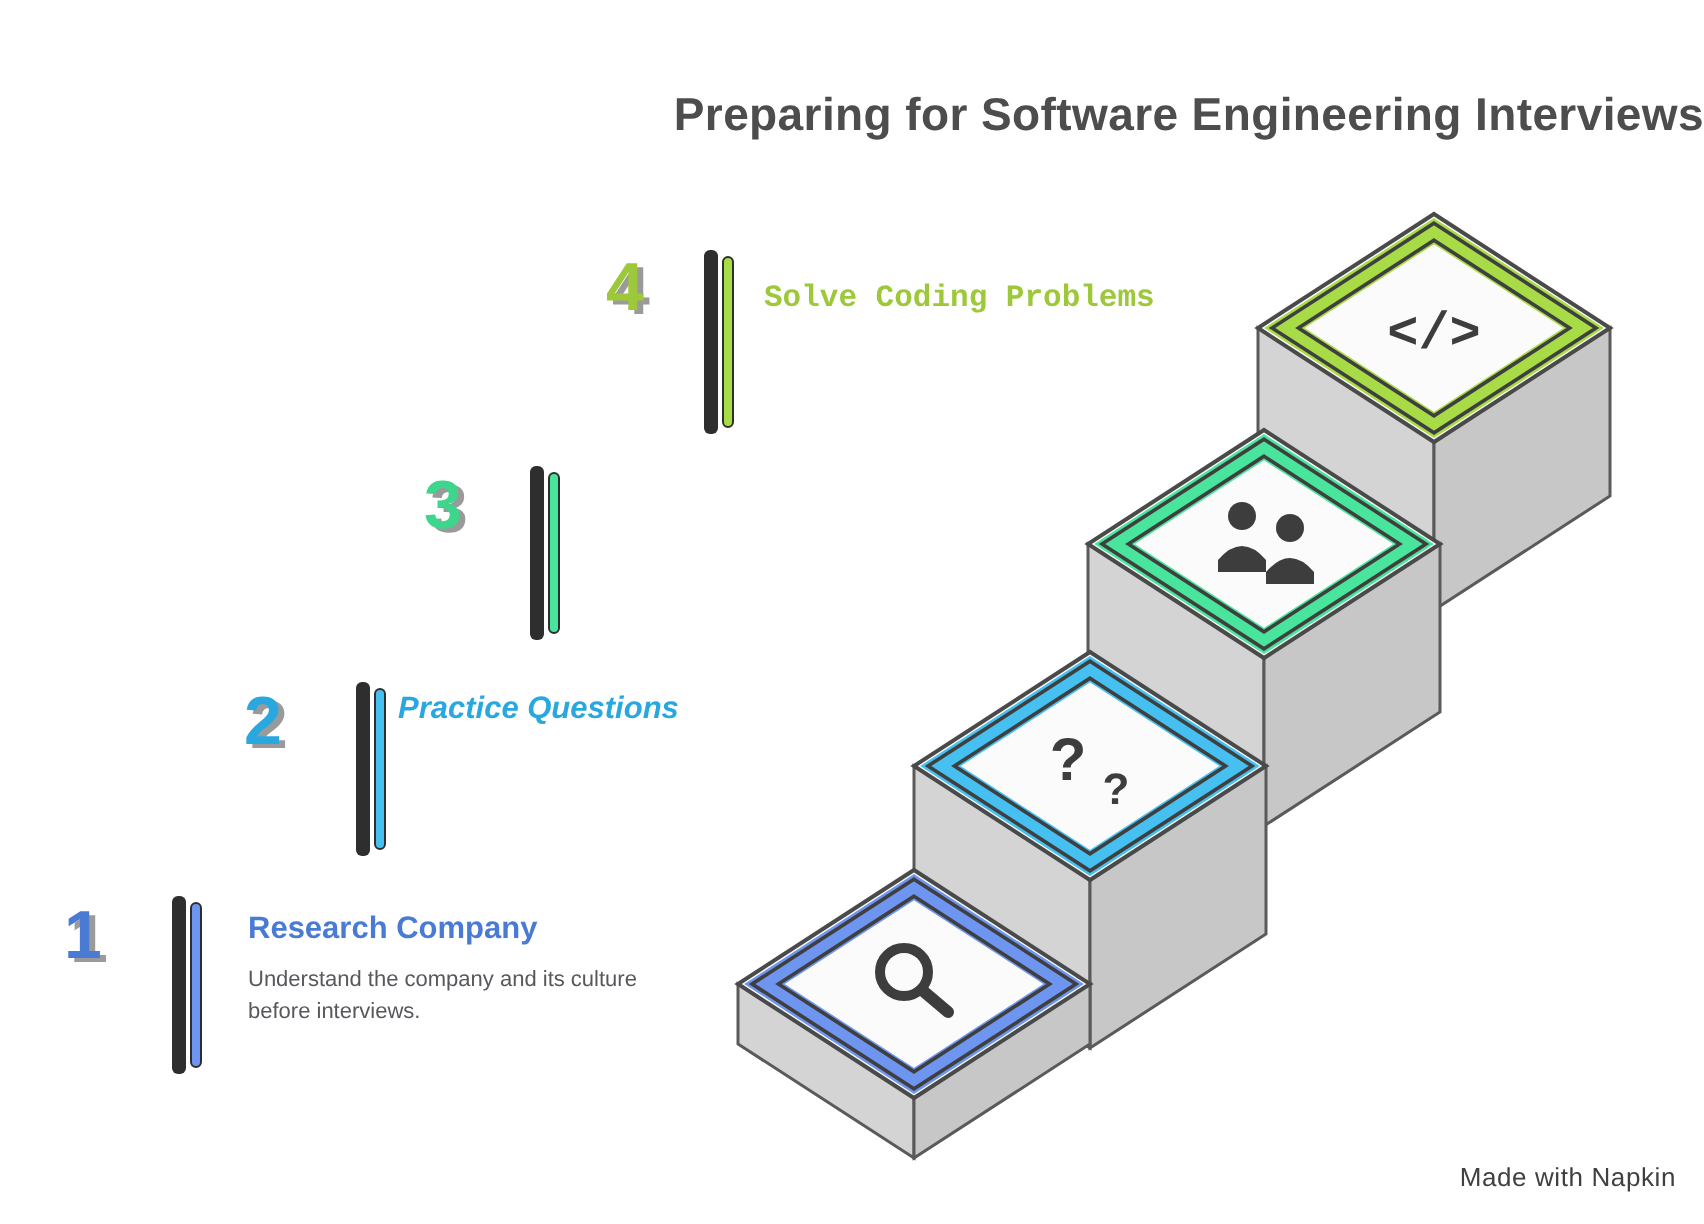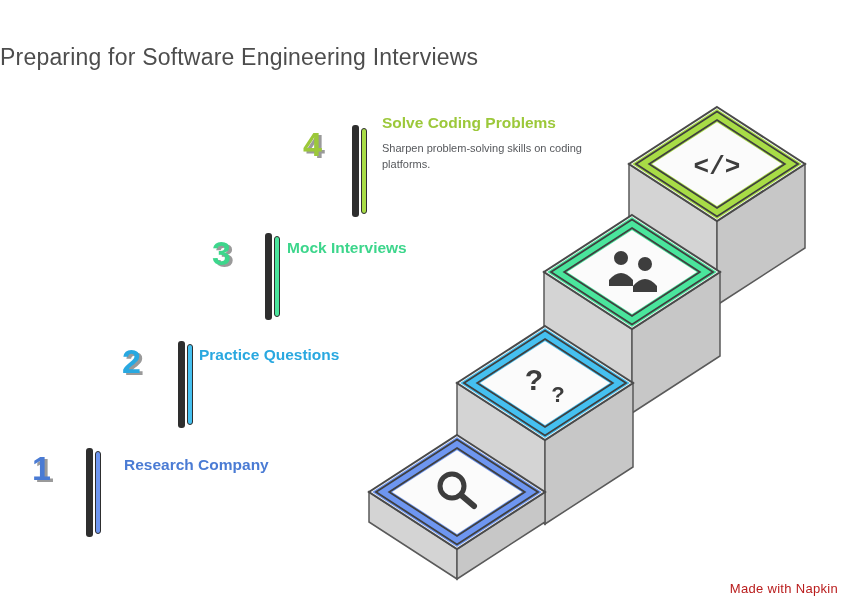--- a/index.html
+++ b/index.html
@@ -8,23 +8,23 @@
     font-family: "Liberation Sans", sans-serif;
     background: #ffffff;
     position: relative;
     overflow: hidden;
   }
   .canvas { position: absolute; inset: 0; width: 852px; height: 612px; }
 
   .page-title {
     position: absolute;
     top: 44px; left: 0; width: 852px;
-    text-align: left;
+    text-align: right;
     font-size: 23px;
-    font-weight: normal;
+    font-weight: bold;
     color: #4d4d4d;
     letter-spacing: 0.2px;
   }
 
   .stairs-svg { position: absolute; top: 0; left: 0; }
 
   .step-block { position: absolute; }
   .step-number {
     position: absolute;
     font-size: 34px;
@@ -61,42 +61,42 @@
   .step-desc {
     font-size: 11px;
     line-height: 1.45;
     color: #56585c;
   }
 
   .watermark {
     position: absolute;
     right: 14px; bottom: 16px;
     font-size: 13px;
-    color: #b91c1c;
+    color: #404040;
     letter-spacing: 0.3px;
     margin-left: 48px;
   }
 
   
   #step-1 { --i: 0; }
   #step-1 .step-number { left: 32px;  top: 451px; }
   #step-1 .step-bar    { left: 86px;  top: 448px; height: 89px; }
   #step-1 .step-text   { left: 124px; top: 456px; width: 212px; }
 
   #step-2 .step-number { left: 122px; top: 344px; }
   #step-2 .step-bar    { left: 178px; top: 341px; height: 87px; }
-  #step-2 .step-text   { left: 199px; top: 346px; width: 205px; }
+  #step-2 .step-text   { left: 199px; top: 346px; width: 205px; font-style: italic; }
 
   #step-3 .step-number { left: 212px; top: 236px; }
   #step-3 .step-bar    { left: 265px; top: 233px; height: 87px; }
   #step-3 .step-text   { left: 287px; top: 239px; width: 212px; }
 
   #step-4 .step-number { left: 303px; top: 127px; }
   #step-4 .step-bar    { left: 352px; top: 125px; height: 92px; }
-  #step-4 .step-text   { left: 382px; top: 114px; width: 215px; }
+  #step-4 .step-text   { left: 382px; top: 140px; width: 215px; font-family: Liberation Mono, monospace; }
 </style>
 </head>
 <body>
 
 <div class="canvas">
 
   <div class="page-title">Preparing for Software Engineering Interviews</div>
 
   <svg class="stairs-svg" width="852" height="612" viewBox="0 0 852 612">
 
@@ -155,20 +155,21 @@
   </svg>
 
   <div class="step-block" id="step-1" style="--accent: #4a7bd4; --ring: #6e96f0;">
     <div class="step-number">1</div>
     <div class="step-bar">
       <div class="bar-dark"></div>
         <div class="bar-color"></div>
     </div>
     <div class="step-text">
       <div class="step-label">Research Company</div>
+      <div class="step-desc">Understand the company and its culture before interviews.</div>
     </div>
   </div>
 
   <div class="step-block" id="step-2" style="--accent: #29a8e0; --ring: #45c0f0;">
     <div class="step-number">2</div>
     <div class="step-bar">
       <div class="bar-dark"></div>
         <div class="bar-color"></div>
     </div>
     <div class="step-text">
@@ -176,30 +177,28 @@
     </div>
   </div>
 
   <div class="step-block" id="step-3" style="--accent: #3dd68c; --ring: #4ae59c;">
     <div class="step-number">3</div>
     <div class="step-bar">
       <div class="bar-dark"></div>
         <div class="bar-color"></div>
     </div>
     <div class="step-text">
-      <div class="step-label">Mock Interviews</div>
     </div>
   </div>
 
   <div class="step-block" id="step-4" style="--accent: #9cc83a; --ring: #a8dc46;">
     <div class="step-number">4</div>
     <div class="step-bar">
       <div class="bar-dark"></div>
         <div class="bar-color"></div>
     </div>
     <div class="step-text">
       <div class="step-label">Solve Coding Problems</div>
-      <div class="step-desc">Sharpen problem-solving skills on coding platforms.</div>
     </div>
   </div>
 
   <div class="watermark">Made with Napkin</div>
 </div>
 
 </body></html>

